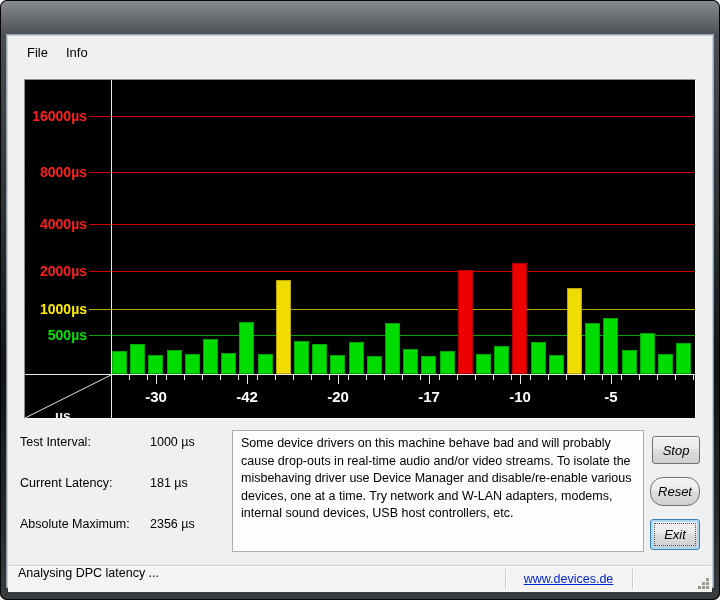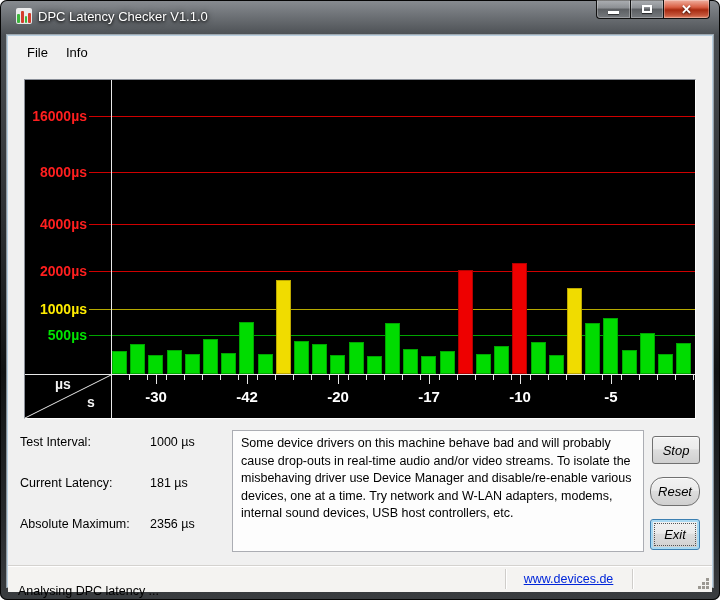--- a/index.html
+++ b/index.html
@@ -23,69 +23,49 @@
   .glyph-min{width:11px;height:3px;background:#fff;margin-top:6px;box-shadow:0 1px 1px rgba(0,0,0,.6);}
   .glyph-max{width:10px;height:8px;border:2px solid #fff;box-sizing:border-box;box-shadow:0 1px 1px rgba(0,0,0,.6);}
   .glyph-close{color:#fff;font-size:13px;font-weight:bold;line-height:1;text-shadow:0 1px 2px rgba(0,0,0,.7);}
   .client{position:absolute;left:8px;top:36px;width:704px;height:550px;background:#f0f0f0;
     box-shadow:0 0 0 1px #b9cfe0, 0 0 0 2px rgba(225,240,252,.55);}
   .menubar{position:absolute;left:0;top:2px;width:100%;height:28px;display:flex;align-items:center;padding-left:10px;box-sizing:border-box;background:#f0f0f0;}
   .menu-item{padding:4px 9px;font-size:13px;color:#000;}
   .chart-panel{position:absolute;left:16px;top:43px;width:670px;height:338px;background:#000;
     border:1px solid #8a8f98;border-right-color:#fdfdfd;border-bottom-color:#fdfdfd;text-decoration:underline;}
   .plot{position:absolute;left:0;top:0;width:670px;height:338px;overflow:hidden;}
-  .corner-label{position:absolute;color:#f2f2f2;font-weight:bold;font-size:14px;}
+  .corner-label{position:absolute;color:#f2f2f2;font-weight:bold;font-size:14px;margin-top:32px;}
   .stats{position:absolute;left:12px;top:386px;width:210px;}
   .stat-row{position:absolute;left:0;width:210px;font-size:12.5px;color:#000;}
   .stat-label{position:absolute;left:0;}
   .stat-value{position:absolute;left:130px;}
   .textbox{position:absolute;left:224px;top:394px;width:412px;height:122px;background:#fdfdfd;border:1px solid #abadb3;
     box-sizing:border-box;padding:4px 8px;font-size:12.5px;line-height:17.5px;color:#000;overflow:hidden;}
   .btn{position:absolute;left:642px;width:48px;border:1px solid #707070;border-radius:3px;font-size:13px;color:#000;
     background:linear-gradient(180deg,#f2f2f2 0%,#ebebeb 45%,#dddddd 50%,#cfcfcf 100%);
     display:flex;align-items:center;justify-content:center;box-shadow:inset 0 1px 0 #fbfbfb;font-style:italic;}
   .btn.stop{top:400px;height:26px;width:46px;left:644px;}
   .btn.reset{top:441px;height:27px;border-radius:13px;}
   .btn.exit{top:483px;height:29px;border:1px solid #3c7fb1;
     box-shadow:inset 0 0 0 2px #a9d9f2, inset 0 1px 0 #fbfbfb;outline:1px dotted #555;outline-offset:-5px;}
   .statusbar{position:absolute;left:0;top:529px;width:704px;height:27px;background:#f4f3f1;
     border-top:1px solid #d4d2cf;box-shadow:inset 0 1px 0 #ffffff;box-sizing:border-box;}
-  .status-text{position:absolute;left:10px;top:18px;font-size:12.5px;color:#000;}
+  .status-text{position:absolute;left:10px;top:0;font-size:12.5px;color:#000;}
   .status-sep{position:absolute;top:3px;width:1px;height:20px;background:#cfcdca;box-shadow:1px 0 0 #fff;}
   .sep1{left:497px;} .sep2{left:624px;}
   .status-link{position:absolute;left:497px;width:127px;top:6px;text-align:center;font-size:12.5px;}
   .status-link a{color:#0026d9;text-decoration:underline;}
   .grip{position:absolute;right:3px;bottom:3px;width:3px;height:3px;background:#9b9892;
     box-shadow:-4px 0 0 #9b9892,-8px 0 0 #9b9892,0 -4px 0 #9b9892,-4px -4px 0 #9b9892,0 -8px 0 #9b9892;}
 </style>
 </head>
 <body>
 
 <div class="window">
 
-  <div class="titlebar">
-    <div class="app-icon">
-      <i style="height:9px;background:#3db53d"></i>
-      <i style="height:12px;background:#d43c2c"></i>
-      <i style="height:7px;background:#3db53d"></i>
-      <i style="height:10px;background:#d43c2c"></i>
-    </div>
-    <div class="title-text">DPC Latency Checker V1.1.0</div>
-    <div class="winbtns">
-      <div class="winbtn min">
-          <span class="glyph-min"></span>
-        </div>
-      <div class="winbtn max">
-          <span class="glyph-max"></span>
-        </div>
-      <div class="winbtn close">
-          <span class="glyph-close">✕</span>
-        </div>
-    </div>
-  </div>
 
   <div class="client">
 
     <div class="menubar">
       <div class="menu-item">File</div>
       <div class="menu-item">Info</div>
     </div>
 
     <div class="chart-panel">
       <div class="plot">

